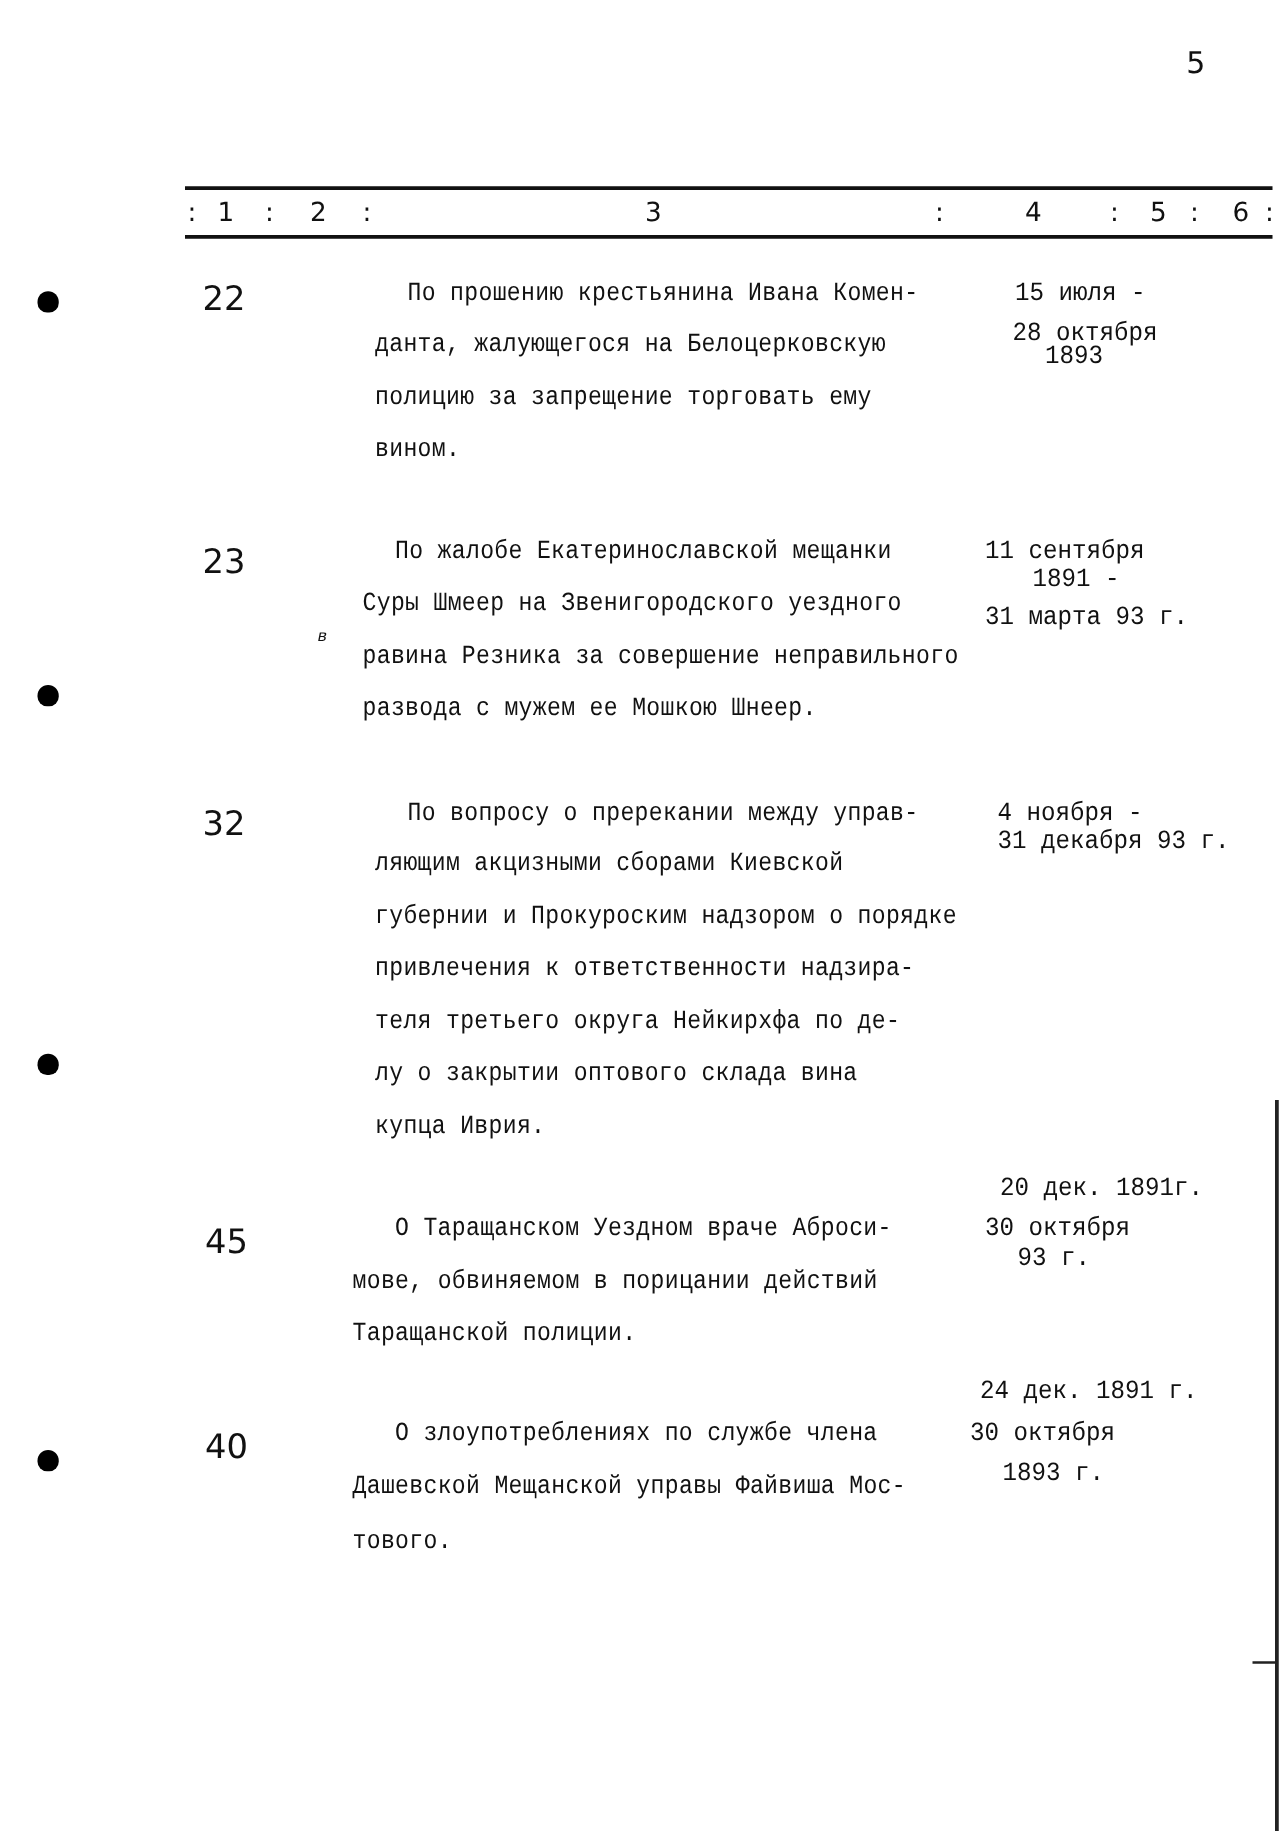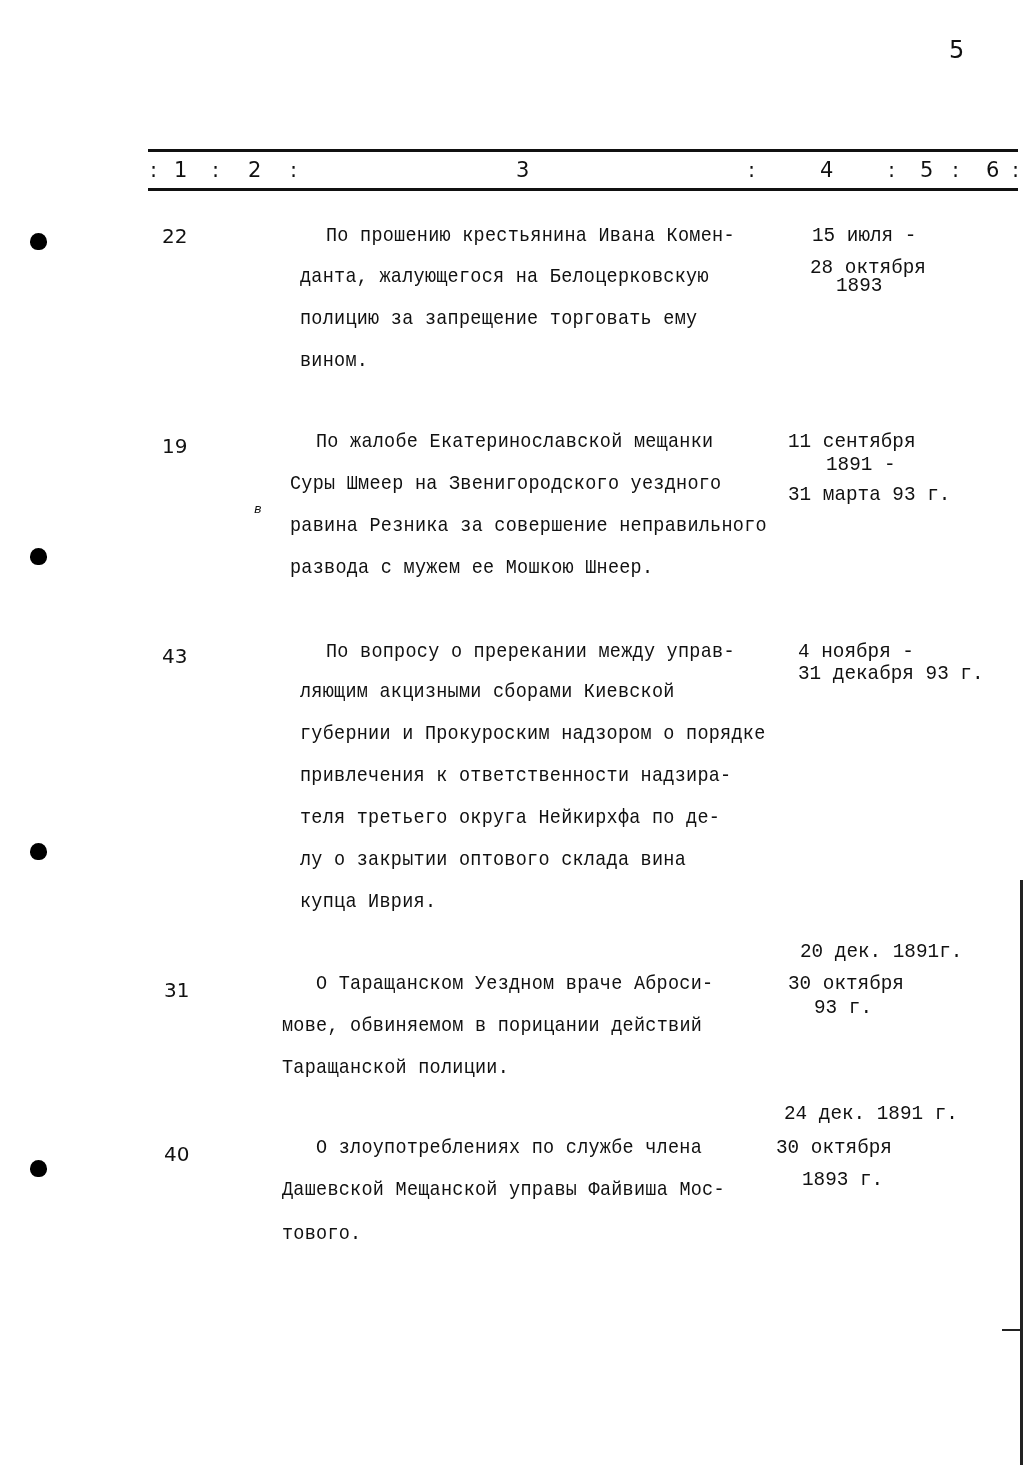--- a/index.html
+++ b/index.html
@@ -9,21 +9,21 @@
     }
     .abs { position: absolute; white-space: nowrap; }
     .page-num { left: 949px; top: 36px; font-family: "DejaVu Sans", sans-serif; font-size: 24px; }
     .rule { position: absolute; left: 148px; width: 870px; background: #111; }
     .rule.top { top: 149px; height: 3px; }
     .rule.bottom { top: 188px; height: 3px; }
     .hdr { top: 158px; font-family: "DejaVu Sans", sans-serif; font-size: 21px; }
     .hole { position: absolute; left: 30px; width: 17px; height: 17px; background: #000; border-radius: 50% 50% 45% 45%; }
     .edge { position: absolute; left: 1020px; top: 880px; width: 3px; height: 585px; background: #222; }
     .edge-tick { position: absolute; left: 1002px; top: 1329px; width: 20px; height: 2px; background: #222; }
-    .num { font-family: "DejaVu Sans", sans-serif; font-size: 20px; }
+    .num { font-family: "DejaVu Sans", sans-serif; font-size: 27px; }
     .txt { font-size: 21px; letter-spacing: 0.3px; transform: scaleX(0.88); transform-origin: left top; }
     .date { font-size: 21px; transform: scaleX(0.92); transform-origin: left top; }
     .note { font-size: 13px; font-style: italic; }
   </style>
 </head>
 <body>
 
 <div class="abs page-num">5</div>
 
 <div class="hole" style="top:233px"></div>
@@ -57,46 +57,46 @@
   <span class="abs txt" style="left:326px;top:224px">По прошению крестьянина Ивана Комен-</span>
   <span class="abs txt" style="left:300px;top:265px">данта, жалующегося на Белоцерковскую</span>
   <span class="abs txt" style="left:300px;top:307px">полицию за запрещение торговать ему</span>
   <span class="abs txt" style="left:300px;top:349px">вином.</span>
   <span class="abs date" style="left:812px;top:224px">15 июля -</span>
   <span class="abs date" style="left:810px;top:256px">28 октября</span>
   <span class="abs date" style="left:836px;top:274px">1893</span>
 </div>
 
 <div>
-  <span class="abs num" style="left:162px;top:434px">19</span>
+  <span class="abs num" style="left:162px;top:434px">23</span>
   <span class="abs txt" style="left:316px;top:430px">По жалобе Екатеринославской мещанки</span>
   <span class="abs txt" style="left:290px;top:472px">Суры Шмеер на Звенигородского уездного</span>
   <span class="abs note" style="left:254px;top:502px">в</span>
   <span class="abs txt" style="left:290px;top:514px">равина Резника за совершение неправильного</span>
   <span class="abs txt" style="left:290px;top:556px">развода с мужем ее Мошкою Шнеер.</span>
   <span class="abs date" style="left:788px;top:430px">11 сентября</span>
   <span class="abs date" style="left:826px;top:453px">1891 -</span>
   <span class="abs date" style="left:788px;top:483px">31 марта 93 г.</span>
 </div>
 
 <div>
-  <span class="abs num" style="left:162px;top:644px">43</span>
+  <span class="abs num" style="left:162px;top:644px">32</span>
   <span class="abs txt" style="left:326px;top:640px">По вопросу о пререкании между управ-</span>
   <span class="abs txt" style="left:300px;top:680px">ляющим акцизными сборами Киевской</span>
   <span class="abs txt" style="left:300px;top:722px">губернии и Прокуроским надзором о порядке</span>
   <span class="abs txt" style="left:300px;top:764px">привлечения к ответственности надзира-</span>
   <span class="abs txt" style="left:300px;top:806px">теля третьего округа Нейкирхфа по де-</span>
   <span class="abs txt" style="left:300px;top:848px">лу о закрытии оптового склада вина</span>
   <span class="abs txt" style="left:300px;top:890px">купца Иврия.</span>
   <span class="abs date" style="left:798px;top:640px">4 ноября -</span>
   <span class="abs date" style="left:798px;top:662px">31 декабря 93 г.</span>
 </div>
 
 <div>
-  <span class="abs num" style="left:164px;top:978px">31</span>
+  <span class="abs num" style="left:164px;top:978px">45</span>
   <span class="abs txt" style="left:316px;top:972px">О Таращанском Уездном враче Аброси-</span>
   <span class="abs txt" style="left:282px;top:1014px">мове, обвиняемом в порицании действий</span>
   <span class="abs txt" style="left:282px;top:1056px">Таращанской полиции.</span>
   <span class="abs date" style="left:800px;top:940px">20 дек. 1891г.</span>
   <span class="abs date" style="left:788px;top:972px">30 октября</span>
   <span class="abs date" style="left:814px;top:996px">93 г.</span>
 </div>
 
 <div>
   <span class="abs num" style="left:164px;top:1142px">40</span>

